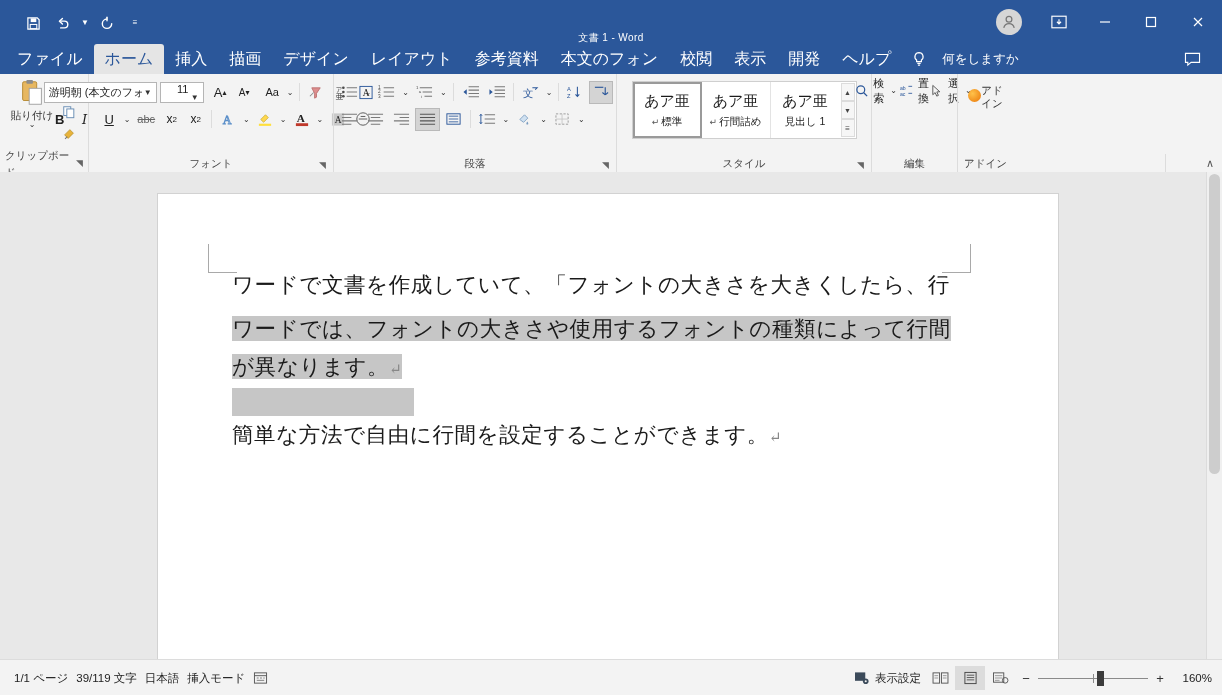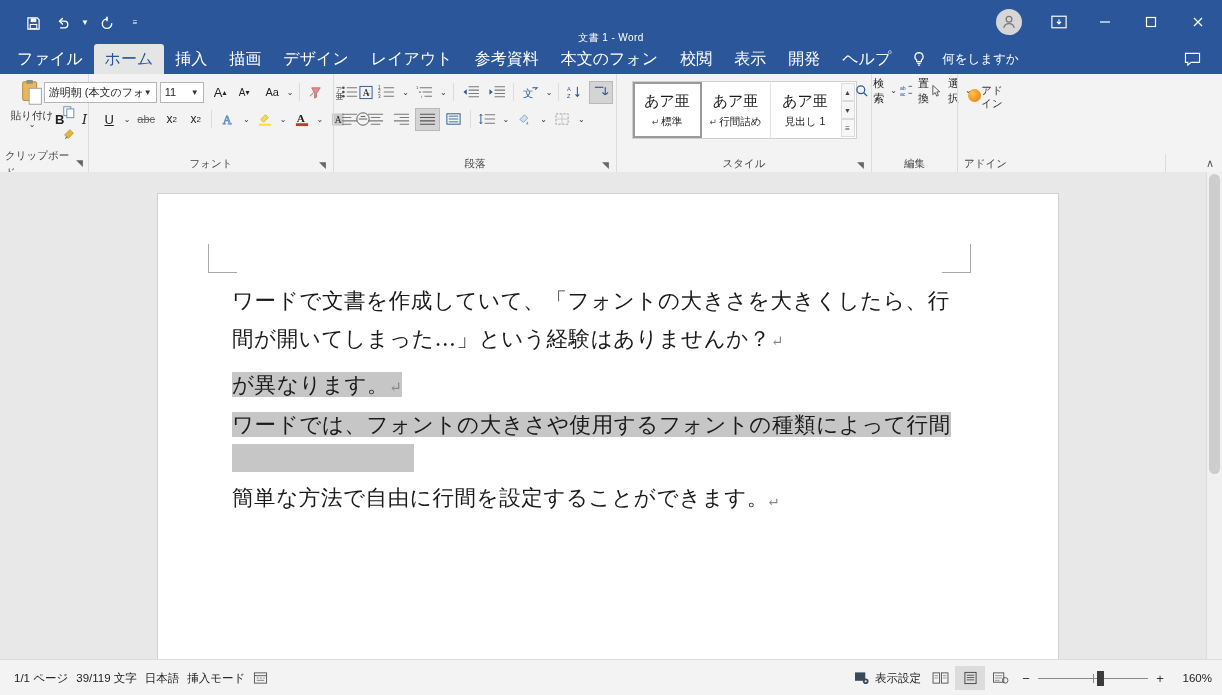--- a/index.html
+++ b/index.html
@@ -98,21 +98,21 @@
   .g-font{width:245px;}
   .rowset{display:flex;flex-direction:column;gap:3px;padding-top:3px;}
   .rrow{display:flex;align-items:center;gap:1px;height:24px;}
   .combo{
     height:21px;border:1px solid #b5b5b5;background:#fff;display:flex;align-items:center;
     font-size:11px;color:#222;padding:0 2px 0 4px;box-sizing:border-box;
   }
   .combo .txt{overflow:hidden;white-space:nowrap;}
   .combo .cb-caret{margin-left:auto;font-size:8px;color:#333;padding:0 2px;}
   .combo.fontname{width:113px;}
-  .combo.fontsize{width:44px;}
+  .combo.fontsize{width:44px;flex-direction:column;}
   .tb{
     height:23px;min-width:23px;padding:0 3px;display:flex;align-items:center;justify-content:center;
     font-size:12px;color:#222;box-sizing:border-box;border:1px solid transparent;
   }
   .tb.sel{background:#d4d4d4;border:1px solid #b9b9b9;}
   .caret{font-size:8px;color:#333;padding:0 2px;}
   .sep{width:1px;height:18px;background:#dcdcdc;margin:0 3px;}
 
   
   .g-para{width:283px;}
@@ -157,32 +157,32 @@
   }
   .page{
     position:absolute;left:158px;top:22px;width:900px;height:465px;background:#fff;
     box-shadow:0 0 0 1px #d2d2d2;
   }
   .mark{position:absolute;border-color:#a9a9a9;}
   .mark.tl{left:50px;top:50px;width:28px;height:28px;border-left:1px solid #a9a9a9;border-bottom:1px solid #a9a9a9;}
   .mark.tr{left:784px;top:50px;width:28px;height:28px;border-right:1px solid #a9a9a9;border-bottom:1px solid #a9a9a9;}
 
   .doc-body{
-    position:absolute;left:74px;top:88px;width:760px;
+    position:absolute;left:74px;top:72px;width:760px;
     font-family:"DejaVu Serif","Liberation Serif",serif;
     font-size:21.5px;color:#1a1a1a;
   }
   .para{margin:0;line-height:38px;letter-spacing:.6px;}
   .para .ln{display:block;white-space:nowrap;}
   .hl{background:#c6c6c6;}
   .pmark{color:#888;font-size:15px;}
   .p2{margin-top:6px;}
   .p2 .ln{padding-right:0;}
   .p2-tail{display:block;height:28px;width:182px;background:#c6c6c6;}
-  .p3{margin-top:8px;font-family:Liberation Mono, monospace;}
+  .p3{}
 
   
   .vscroll{
     position:absolute;right:0;top:172px;width:15px;height:487px;background:#f0f0f0;border-left:1px solid #dcdcdc;
   }
   .vscroll .thumb{position:absolute;left:2px;top:2px;width:11px;height:300px;background:#cdcdcd;border-radius:6px;}
 
   
   .statusbar{
     position:absolute;left:0;top:659px;width:1222px;height:36px;background:#f3f3f3;border-top:1px solid #dcdcdc;
@@ -652,26 +652,25 @@
 
   <div class="docarea">
     <div class="page">
       <div class="mark tl"></div>
       <div class="mark tr"></div>
 
       <div class="doc-body">
 
         <p class="para p1">
           <span class="ln">ワードで文書を作成していて、「フォントの大きさを大きくしたら、行</span>
-          <span class="ln"><span>間が開いてしまった…」という経験はありませんか？</span><span class="pmark">↵</span></span>
         </p>
 
         <p class="para p2">
+          <span class="ln"><span class="hl">ワードでは、フォントの大きさや使用するフォントの種類によって行間</span></span>
           <span class="ln"><span class="hl"><span>が異なります。</span><span class="pmark">↵</span></span></span>
-          <span class="ln"><span class="hl">ワードでは、フォントの大きさや使用するフォントの種類によって行間</span></span>
           <span class="p2-tail"></span>
         </p>
 
         <p class="para p3">
           <span class="ln"><span>簡単な方法で自由に行間を設定することができます。</span><span class="pmark">↵</span></span>
         </p>
 
       </div>
     </div>
   </div>

